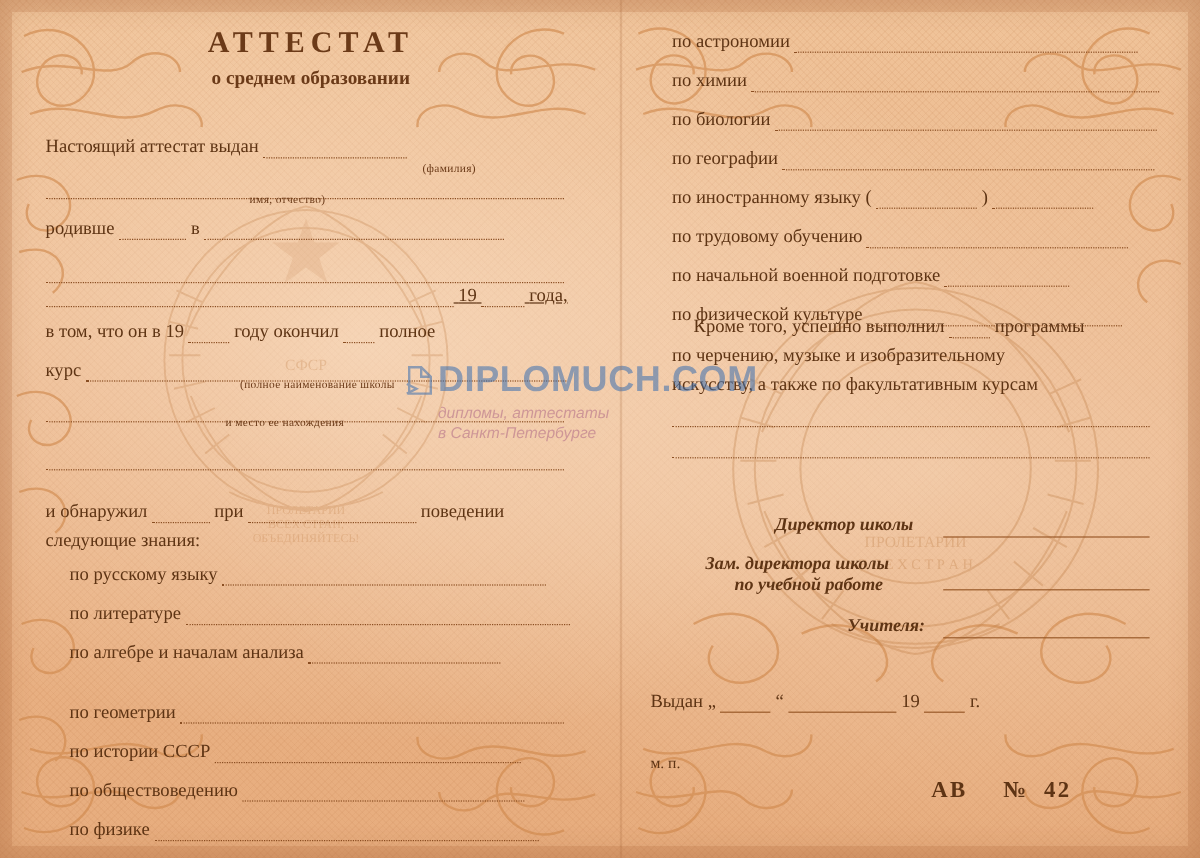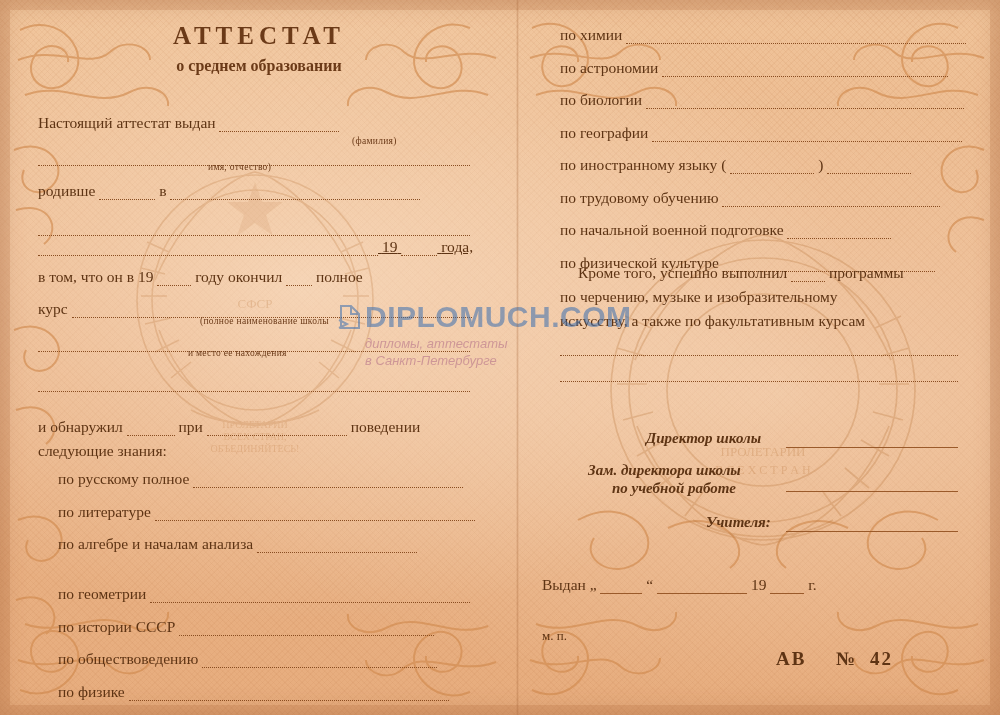--- a/index.html
+++ b/index.html
@@ -198,21 +198,21 @@
         <span>при</span>
         <span class="dots" style="width:140px"></span>
         <span>поведении</span>
       </div>
       <div class="row ln" style="left:38px;top:420px;">
         <span>следующие знания:</span>
       </div>
 
       <div class="row" style="left:58px;top:448px;">
         <div class="ln" style="margin-bottom:14.5px;">
-          <span class="subj">по русскому полное</span>
+          <span class="subj">по русскому языку</span>
           <span class="dots" style="width:270px"></span>
         </div>
         <div class="ln" style="margin-bottom:14.5px;">
           <span class="subj">по литературе</span>
           <span class="dots" style="width:320px"></span>
         </div>
         <div class="ln" style="margin-bottom:32px;">
           <span class="subj">по алгебре и началам анализа</span>
           <span class="dots" style="width:160px"></span>
         </div>
@@ -274,26 +274,26 @@
         <path d="M-70 130 C-30 152, 30 152, 70 130"></path>
         <text x="0" y="66" text-anchor="middle" font-size="13" fill="#b8763c" stroke="none" font-family="Liberation Serif, serif">ПРОЛЕТАРИИ</text>
         <text x="0" y="84" text-anchor="middle" font-size="12" fill="#b8763c" stroke="none" font-family="Liberation Serif, serif">В С Е Х  С Т Р А Н</text>
       </g>
     </svg>
 
     <div class="content">
 
       <div class="row" style="left:42px;top:26px;">
         <div class="ln" style="margin-bottom:14.5px;">
+          <span class="subj">по астрономии</span>
+          <span class="dots" style="width:286px"></span>
+        </div>
+        <div class="ln" style="margin-bottom:14.5px;">
           <span class="subj">по химии</span>
           <span class="dots" style="width:340px"></span>
-        </div>
-        <div class="ln" style="margin-bottom:14.5px;">
-          <span class="subj">по астрономии</span>
-          <span class="dots" style="width:286px"></span>
         </div>
         <div class="ln" style="margin-bottom:14.5px;">
           <span class="subj">по биологии</span>
           <span class="dots" style="width:318px"></span>
         </div>
         <div class="ln" style="margin-bottom:14.5px;">
           <span class="subj">по географии</span>
           <span class="dots" style="width:310px"></span>
         </div>
         <div class="ln" style="margin-bottom:14.5px;">

